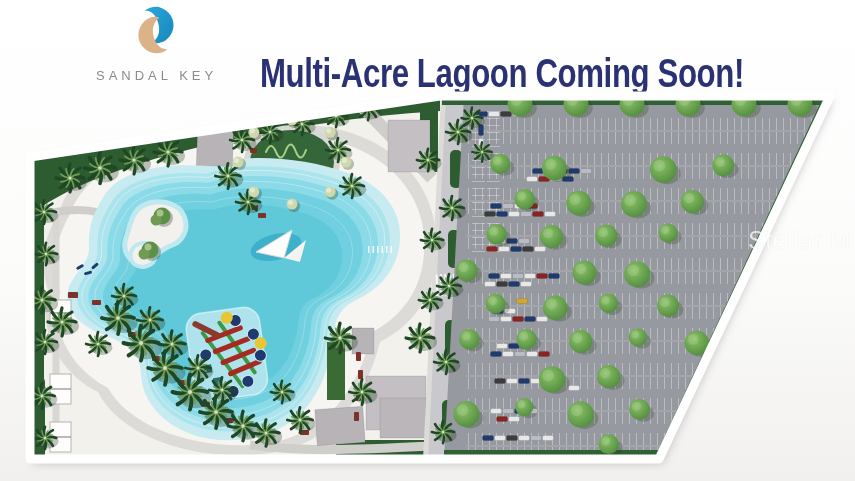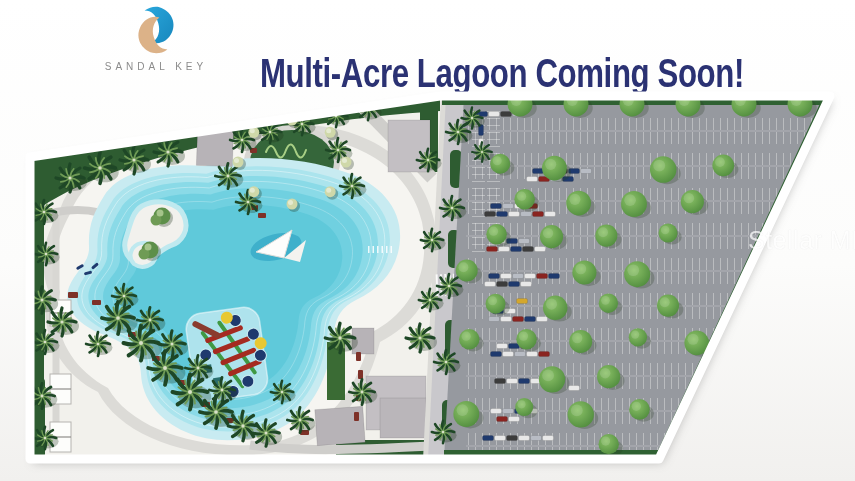--- a/index.html
+++ b/index.html
@@ -3,21 +3,21 @@
 <meta charset="utf-8">
 <style>
   html,body{margin:0;padding:0;}
   body{
     width:855px;height:481px;position:relative;overflow:hidden;
     background:linear-gradient(180deg,#ffffff 0%,#fcfcfb 55%,#f1f0ee 100%);
     font-family:"Liberation Sans",sans-serif;
   }
   .logo{position:absolute;left:96px;top:6px;width:120px;text-align:center;}
   .logo-icon{display:block;margin:0 auto;}
-  .logo-text{font-size:10px;letter-spacing:4px;color:#8b8b8b;margin-top:7px;white-space:nowrap;font-weight:400;}
+  .logo-text{font-size:13px;letter-spacing:4px;color:#8b8b8b;margin-top:14px;white-space:nowrap;font-weight:400;}
   .headline{
     position:absolute;left:200px;top:24px;width:545px;text-align:center;
     font-size:40px;font-weight:800;color:#2b3273;letter-spacing:-0.5px;
     transform:scaleX(.78);transform-origin:center;white-space:nowrap;
   }
   #plan-svg{position:absolute;left:0;top:0;}
   .watermark{
     position:absolute;left:748px;top:226px;font-size:25px;
     color:#ffffff;opacity:.72;letter-spacing:.5px;white-space:nowrap;z-index:5;
     text-shadow:0 0 1px rgba(120,120,120,.25);

